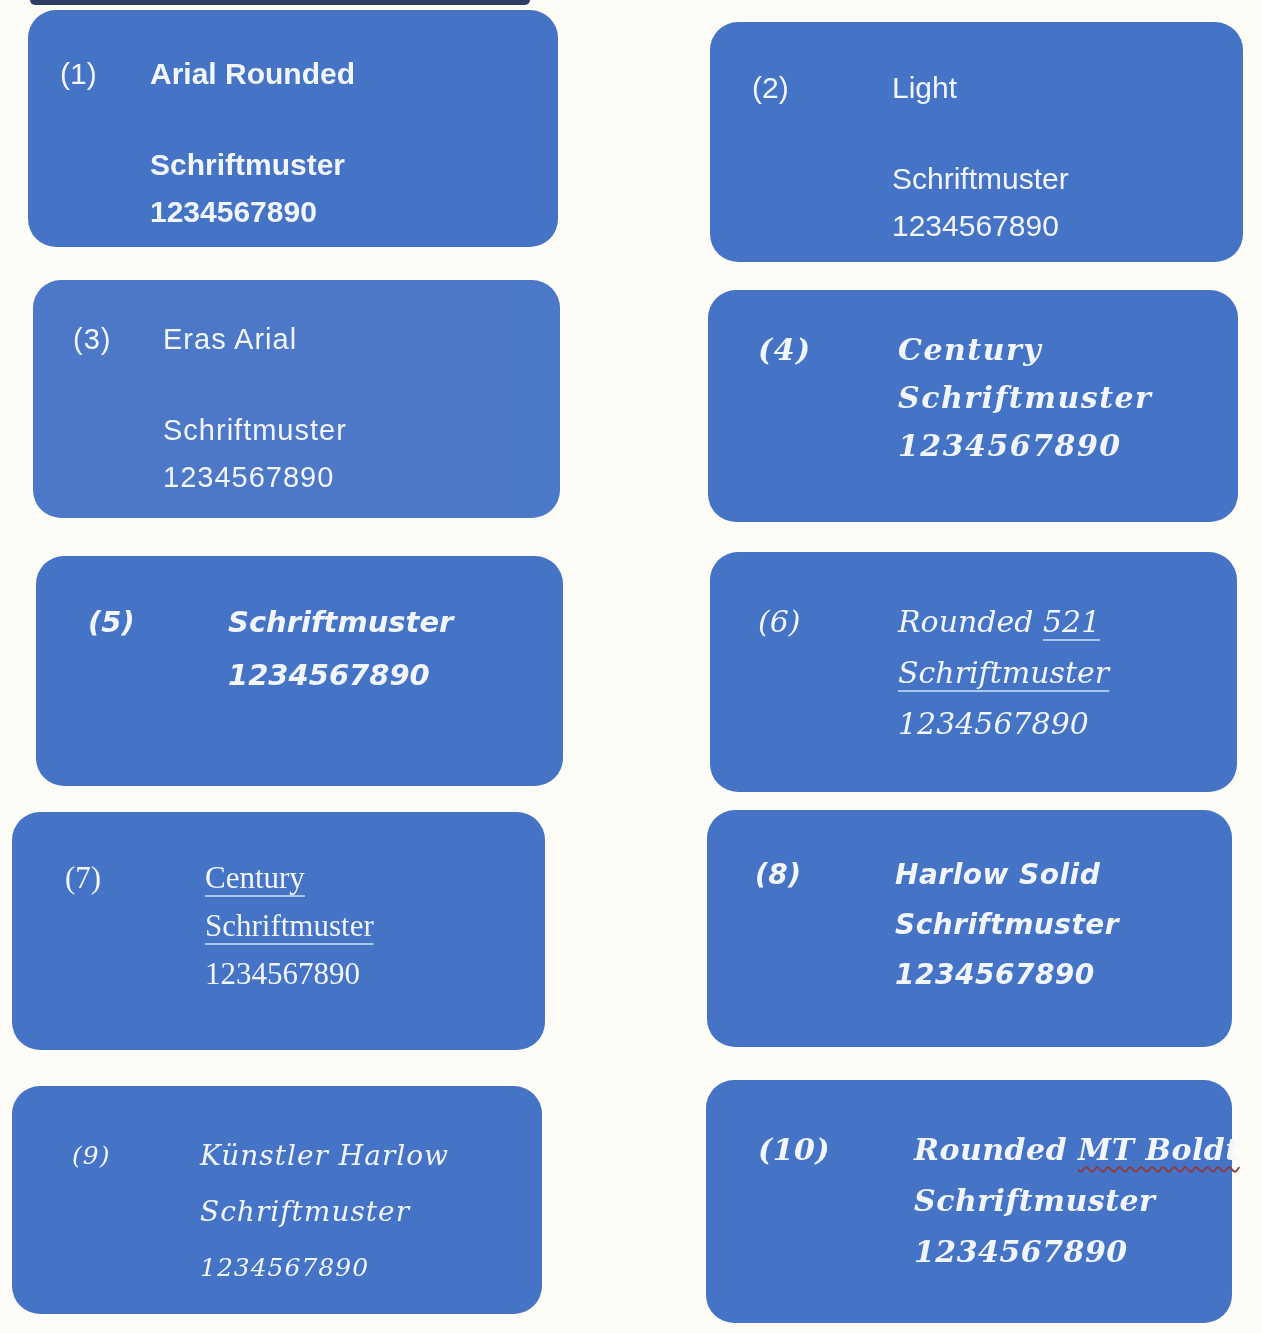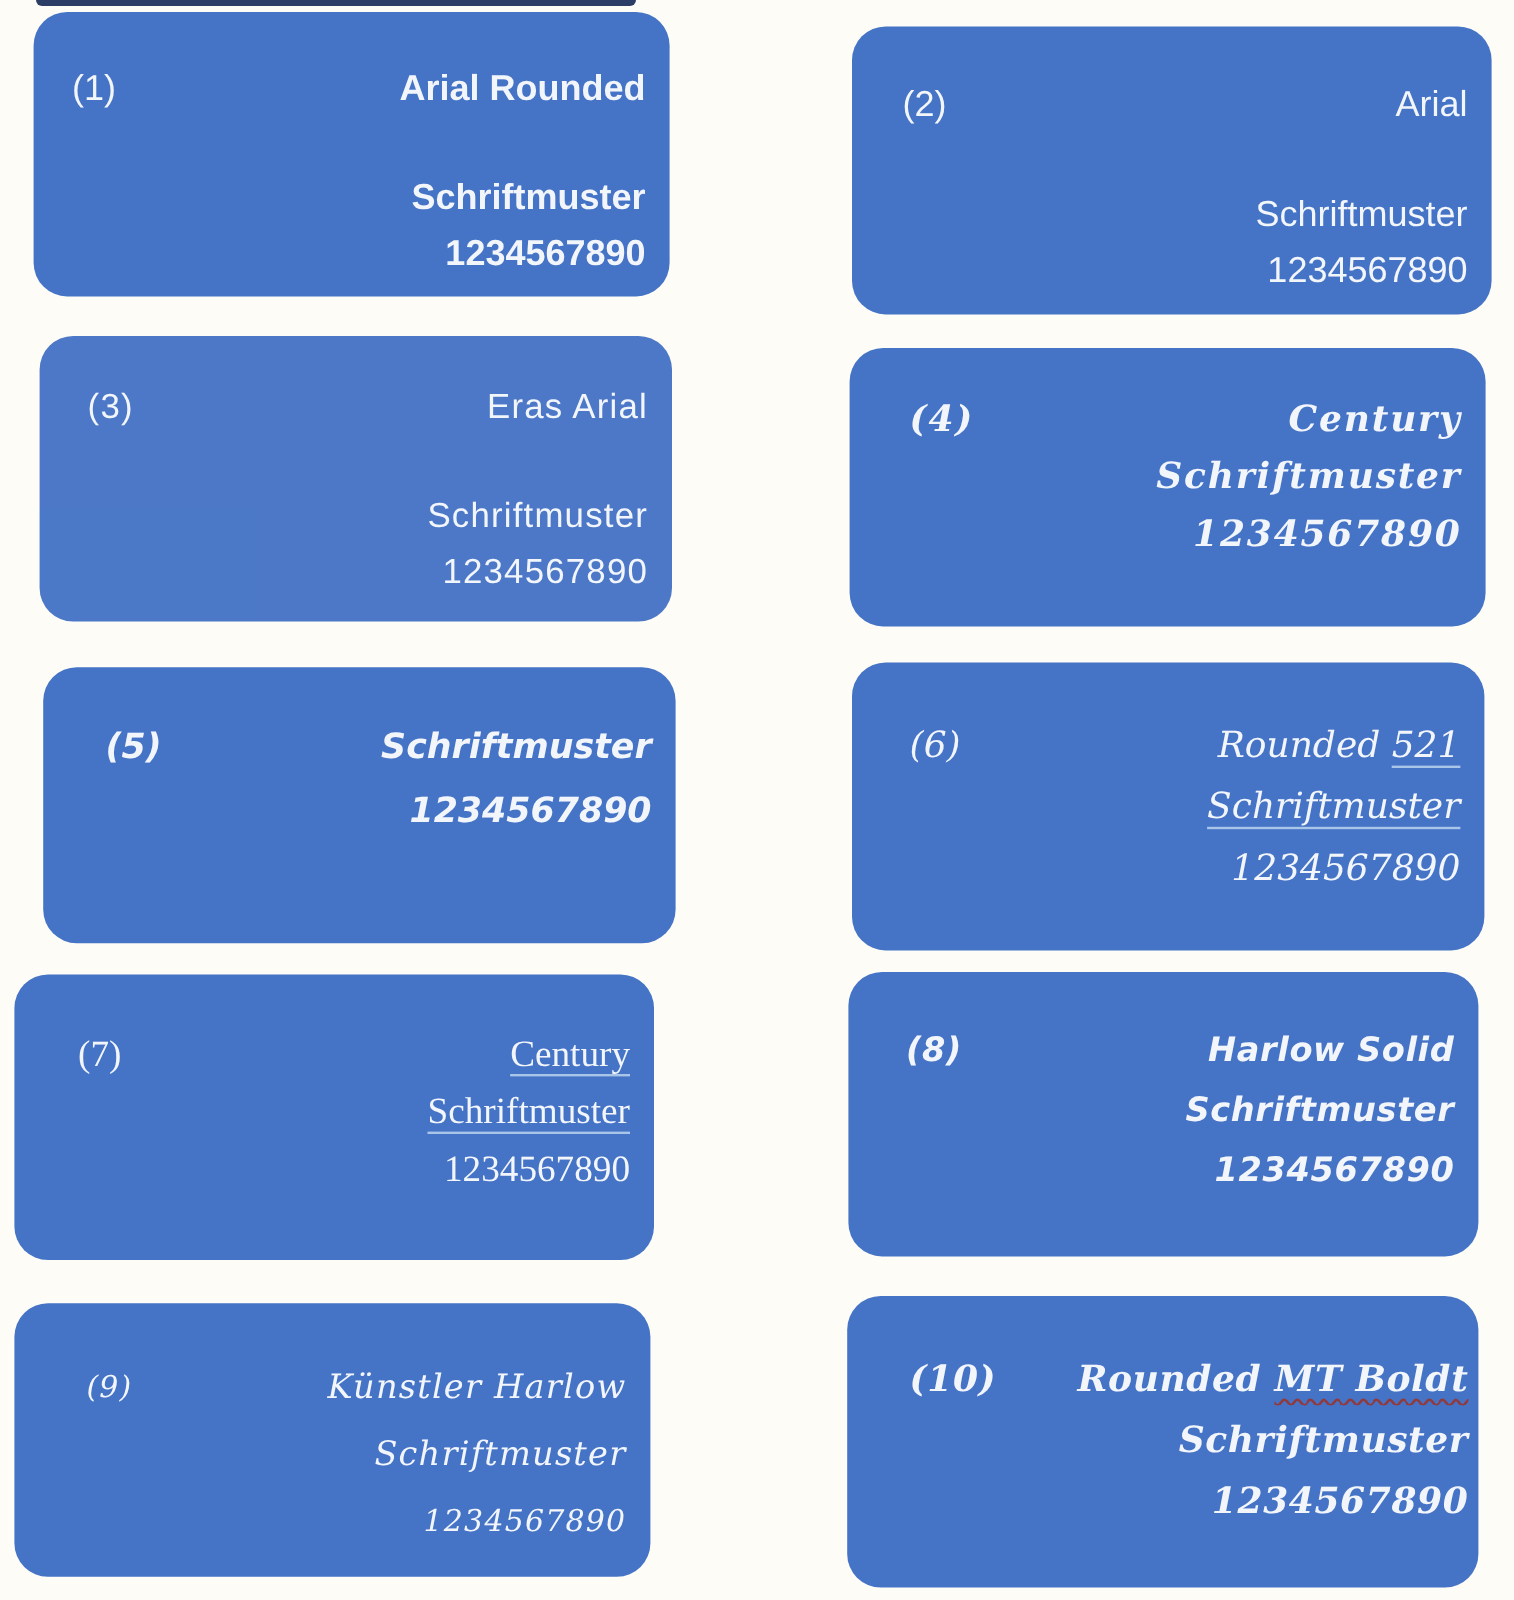--- a/index.html
+++ b/index.html
@@ -29,21 +29,21 @@
     border-radius:28px;
     display:flex;
     align-items:flex-start;
     color:var(--txt);
   }
   .num{
     flex:0 0 auto;
     display:inline-block;
     text-align:left;
   }
-  .body{flex:1 1 auto;text-align:right;}
+  .body{flex:1 1 auto;}
   .name{white-space:nowrap;}
   .spacer{height:44px;}
   .line{white-space:nowrap;}
 
   
   .u-link{
     text-decoration:underline;
     text-decoration-color:var(--ulink);
     text-decoration-thickness:2px;
     text-underline-offset:7px;
@@ -57,21 +57,21 @@
   
   .c1 {left:28px;  top:10px;   width:530px; height:237px; padding:40px 20px 0 32px;}
   .c2 {left:710px; top:22px;   width:533px; height:240px; padding:42px 20px 0 42px;}
   .c3 {left:33px;  top:280px;  width:527px; height:238px; padding:36px 20px 0 40px;}
   .c4 {left:708px; top:290px;  width:530px; height:232px; padding:36px 20px 0 50px;}
   .c5 {left:36px;  top:556px;  width:527px; height:230px; padding:40px 20px 0 52px;}
   .c6 {left:710px; top:552px;  width:527px; height:240px; padding:44px 20px 0 48px;}
   .c7 {left:12px;  top:812px;  width:533px; height:238px; padding:42px 20px 0 53px;}
   .c8 {left:707px; top:810px;  width:525px; height:237px; padding:40px 20px 0 48px;}
   .c9 {left:12px;  top:1086px; width:530px; height:228px; padding:42px 20px 0 60px;}
-  .c10{left:706px; top:1080px; width:526px; height:243px; padding:44px 20px 0 52px;}
+  .c10{left:706px; top:1080px; width:526px; height:243px; padding:44px 20px 0 52px;gap:16px;}
 
   .c1 .num,.c3 .num{width:90px;}
   .c2 .num,.c4 .num,.c5 .num,.c6 .num,.c7 .num,.c8 .num,.c10 .num{width:140px;}
   .c9 .num{width:128px;}
 
   
   .f1 {font-family:"Liberation Sans",sans-serif; font-weight:700; font-size:30px; line-height:47px;}
   .f1 .num{font-weight:400;}
   .f2 {font-family:"Liberation Sans",sans-serif; font-weight:400; font-size:30px; line-height:47px;}
   .f3 {font-family:"Liberation Sans",sans-serif; font-weight:300; font-size:29px; line-height:47px; letter-spacing:1px; opacity:.96;}
@@ -96,21 +96,21 @@
     <div class="name">Arial Rounded</div>
     <div class="spacer"></div>
     <div class="line">Schriftmuster</div>
     <div class="line line-digits">1234567890</div>
   </div>
 </section>
 
 <section class="card c2 f2">
   <span class="num">(2)</span>
   <div class="body">
-    <div class="name">Arial</div>
+    <div class="name">Light</div>
     <div class="spacer"></div>
     <div class="line">Schriftmuster</div>
     <div class="line line-digits">1234567890</div>
   </div>
 </section>
 
 <section class="card c3 f3">
   <span class="num">(3)</span>
   <div class="body">
     <div class="name">Eras Arial</div>

